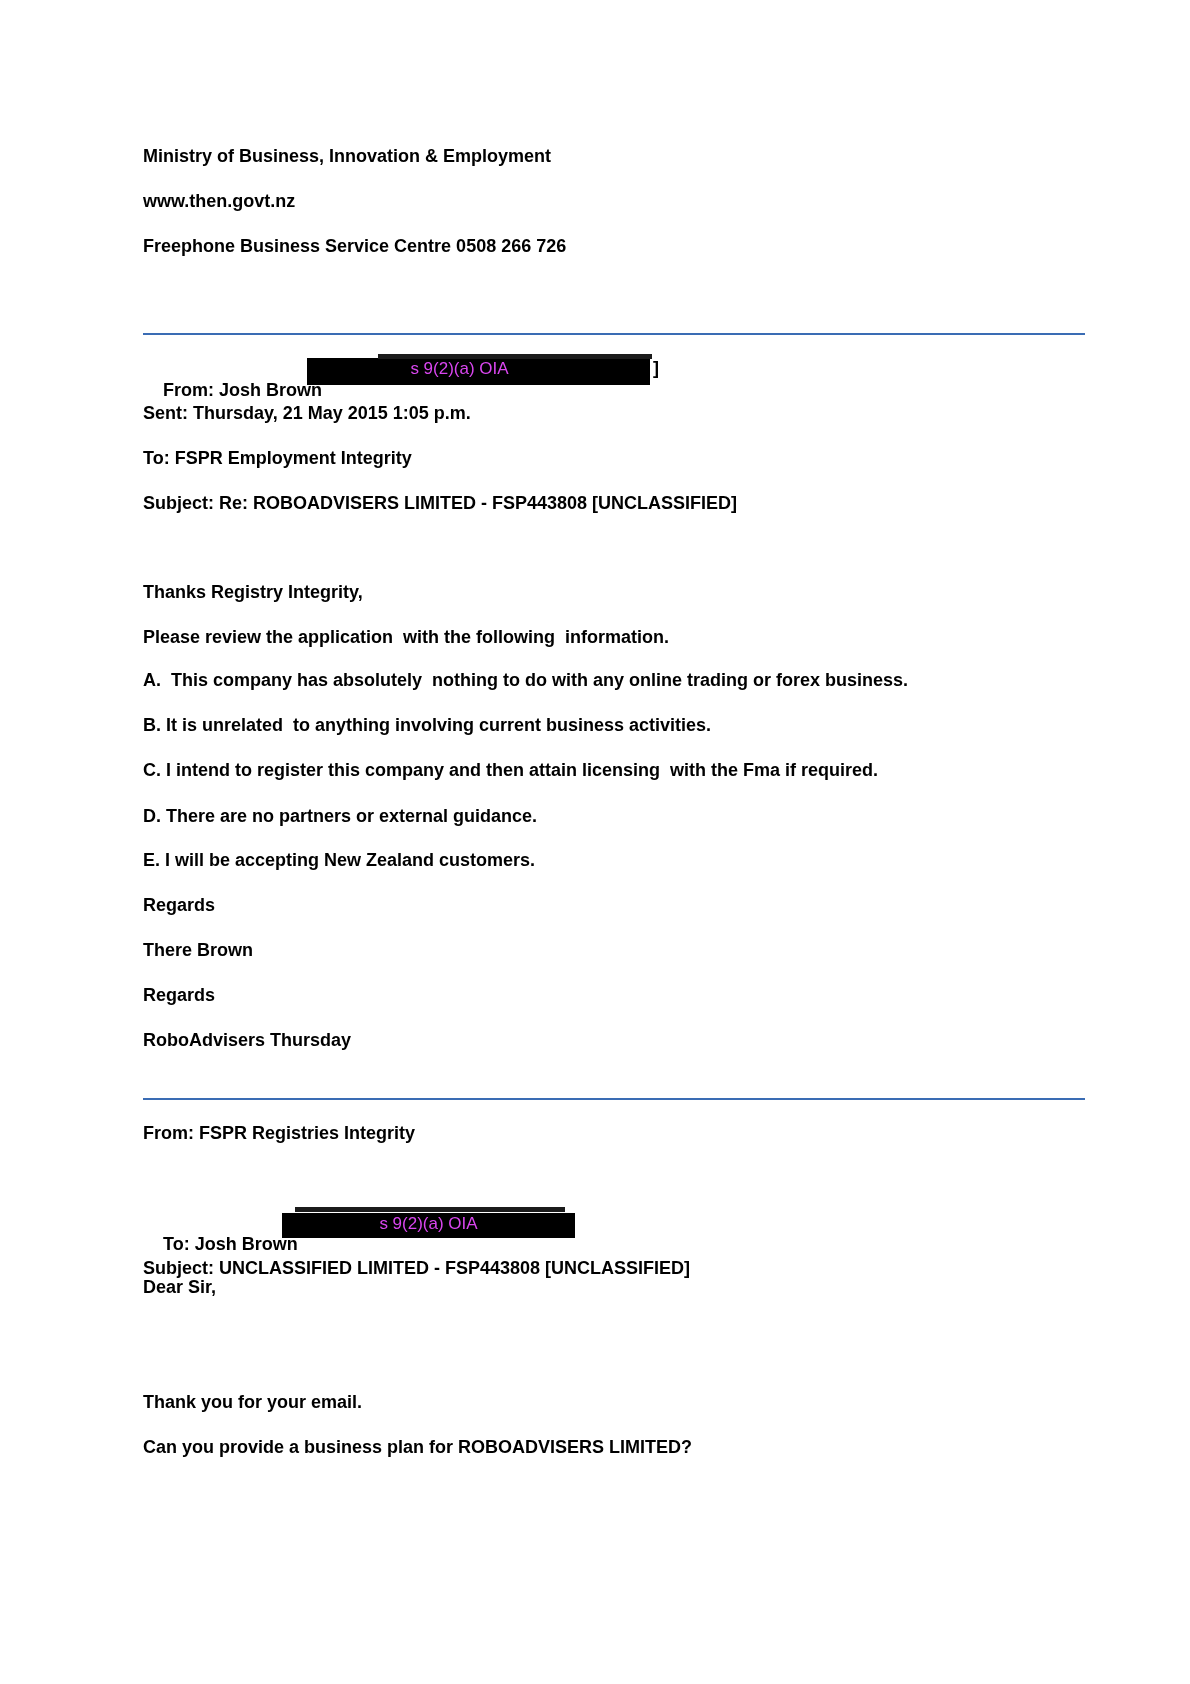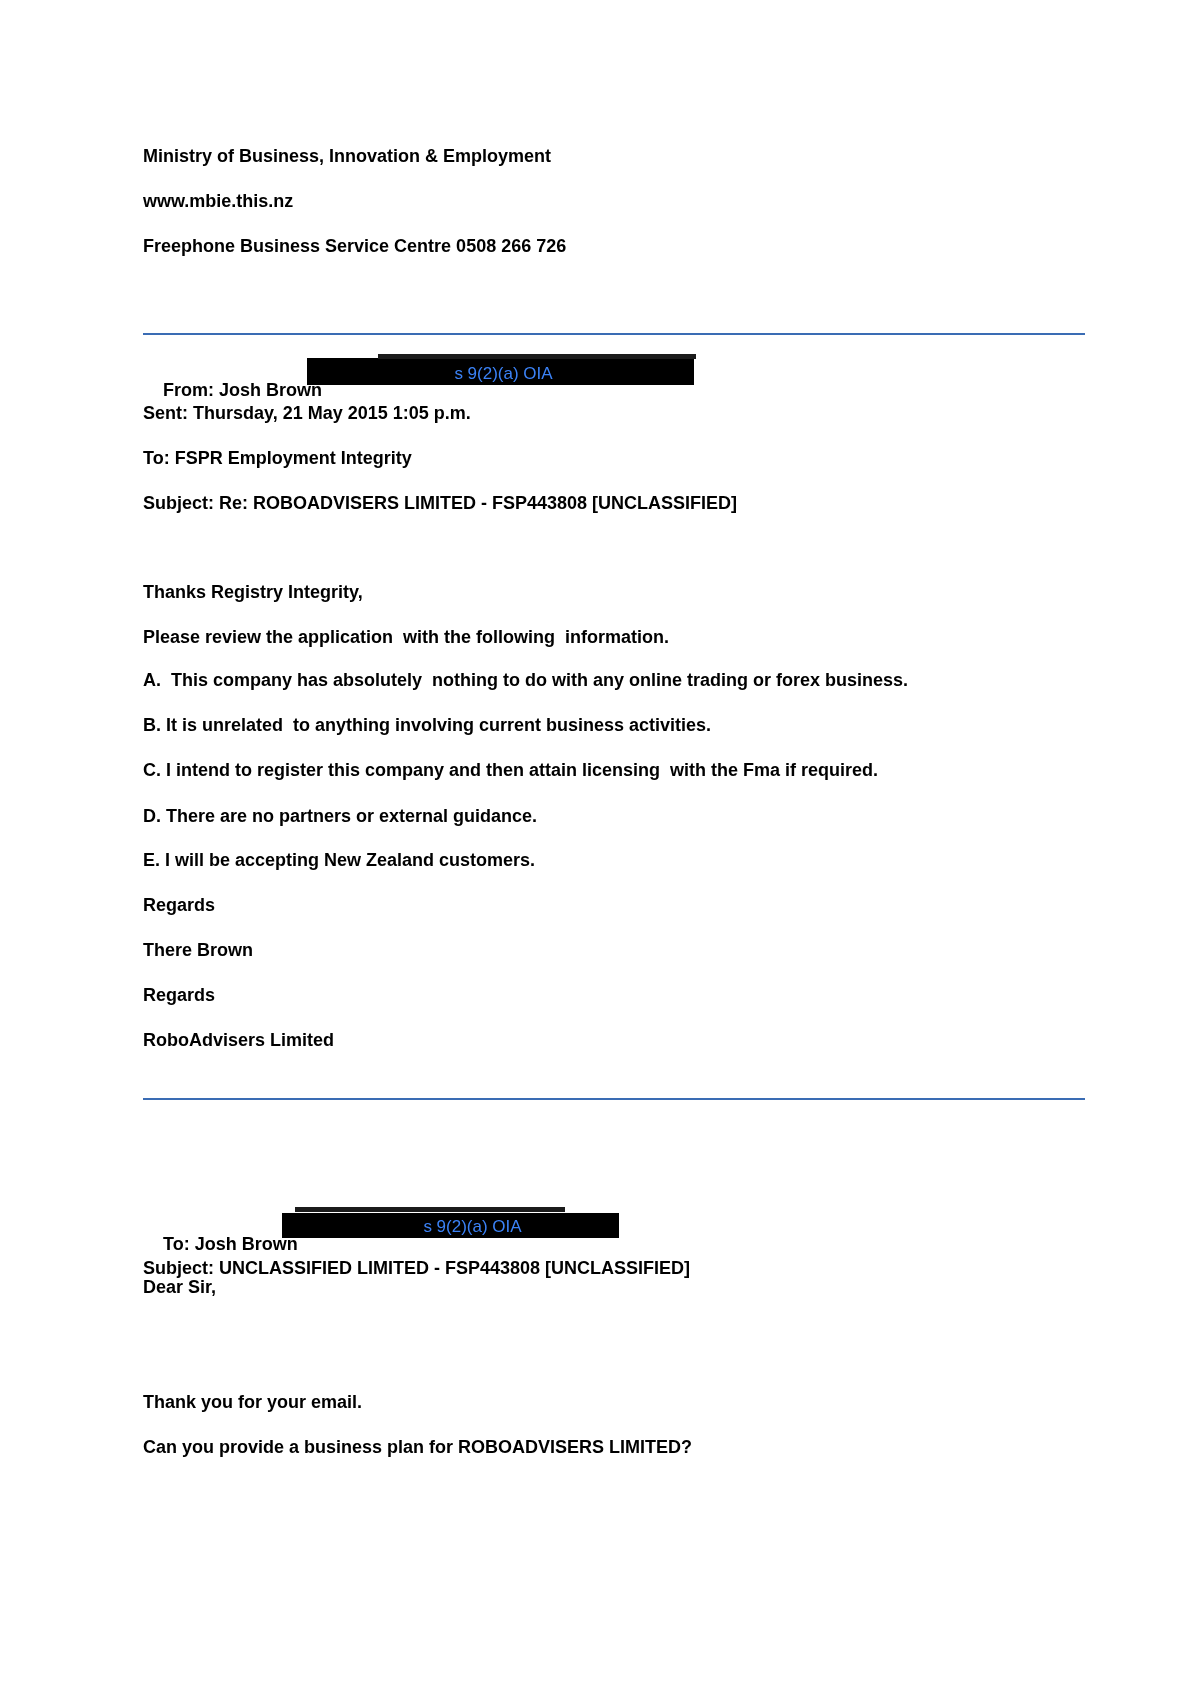--- a/index.html
+++ b/index.html
@@ -28,28 +28,27 @@
   .rule {
     position: absolute;
     left: 143px;
     width: 942px;
     height: 2px;
     background: #3a6cb4;
   }
   .redaction {
     position: absolute;
     background: #000000;
-    color: #3b82f6;
+    color: #d946ef;
     font-weight: 400;
     font-size: 17px;
     display: flex;
-    align-items: flex-end;
+    align-items: flex-start;
     justify-content: center;
     white-space: nowrap;
-    padding-left: 44px;
   }
   .redaction-topbar {
     position: absolute;
     background: #1b1b1b;
     height: 5px;
   }
   
   .r1 { left: 164px; top: 1px; width: 343px; height: 27px; }
   .r1 .redaction-topbar { top: -4px; left: 71px; right: -2px; }
   .r1 .redaction-label { margin-right: 38px; }
@@ -61,21 +60,21 @@
     left: 510px;
     top: 0;
   }
 </style>
 </head>
 <body>
 
 <div class="page">
 
   <div class="line" style="top:145px">Ministry of Business, Innovation &amp; Employment</div>
-  <div class="line" style="top:190px">www.mbie.this.nz</div>
+  <div class="line" style="top:190px">www.then.govt.nz</div>
   <div class="line" style="top:235px">Freephone Business Service Centre 0508 266 726</div>
 
   <div class="rule" style="top:333px"></div>
 
   <div class="line" style="top:357px">
     <span>From: Josh Brown </span>
     <span class="redaction r1">
       <span class="redaction-topbar"></span>
       <span class="redaction-label">s 9(2)(a) OIA</span>
     </span>
@@ -88,24 +87,25 @@
   <div class="line" style="top:581px">Thanks Registry Integrity,</div>
   <div class="line" style="top:626px">Please review the application  with the following  information.</div>
   <div class="line" style="top:669px">A.  This company has absolutely  nothing to do with any online trading or forex business.</div>
   <div class="line" style="top:714px">B. It is unrelated  to anything involving current business activities.</div>
   <div class="line" style="top:759px">C. I intend to register this company and then attain licensing  with the Fma if required.</div>
   <div class="line" style="top:805px">D. There are no partners or external guidance.</div>
   <div class="line" style="top:849px">E. I will be accepting New Zealand customers.</div>
   <div class="line" style="top:894px">Regards</div>
   <div class="line" style="top:939px">There Brown</div>
   <div class="line" style="top:984px">Regards</div>
-  <div class="line" style="top:1029px">RoboAdvisers Limited</div>
+  <div class="line" style="top:1029px">RoboAdvisers Thursday</div>
 
   <div class="rule" style="top:1098px"></div>
 
+  <div class="line" style="top:1122px">From: FSPR Registries Integrity</div>
   <div class="line" style="top:1211px">
     <span>To: Josh Brown </span>
     <span class="redaction r2">
       <span class="redaction-topbar"></span>
       <span class="redaction-label">s 9(2)(a) OIA</span>
     </span>
   </div>
   <div class="line" style="top:1257px">Subject: UNCLASSIFIED LIMITED - FSP443808 [UNCLASSIFIED]</div>
 
   <div class="line" style="top:1276px">Dear Sir,</div>

